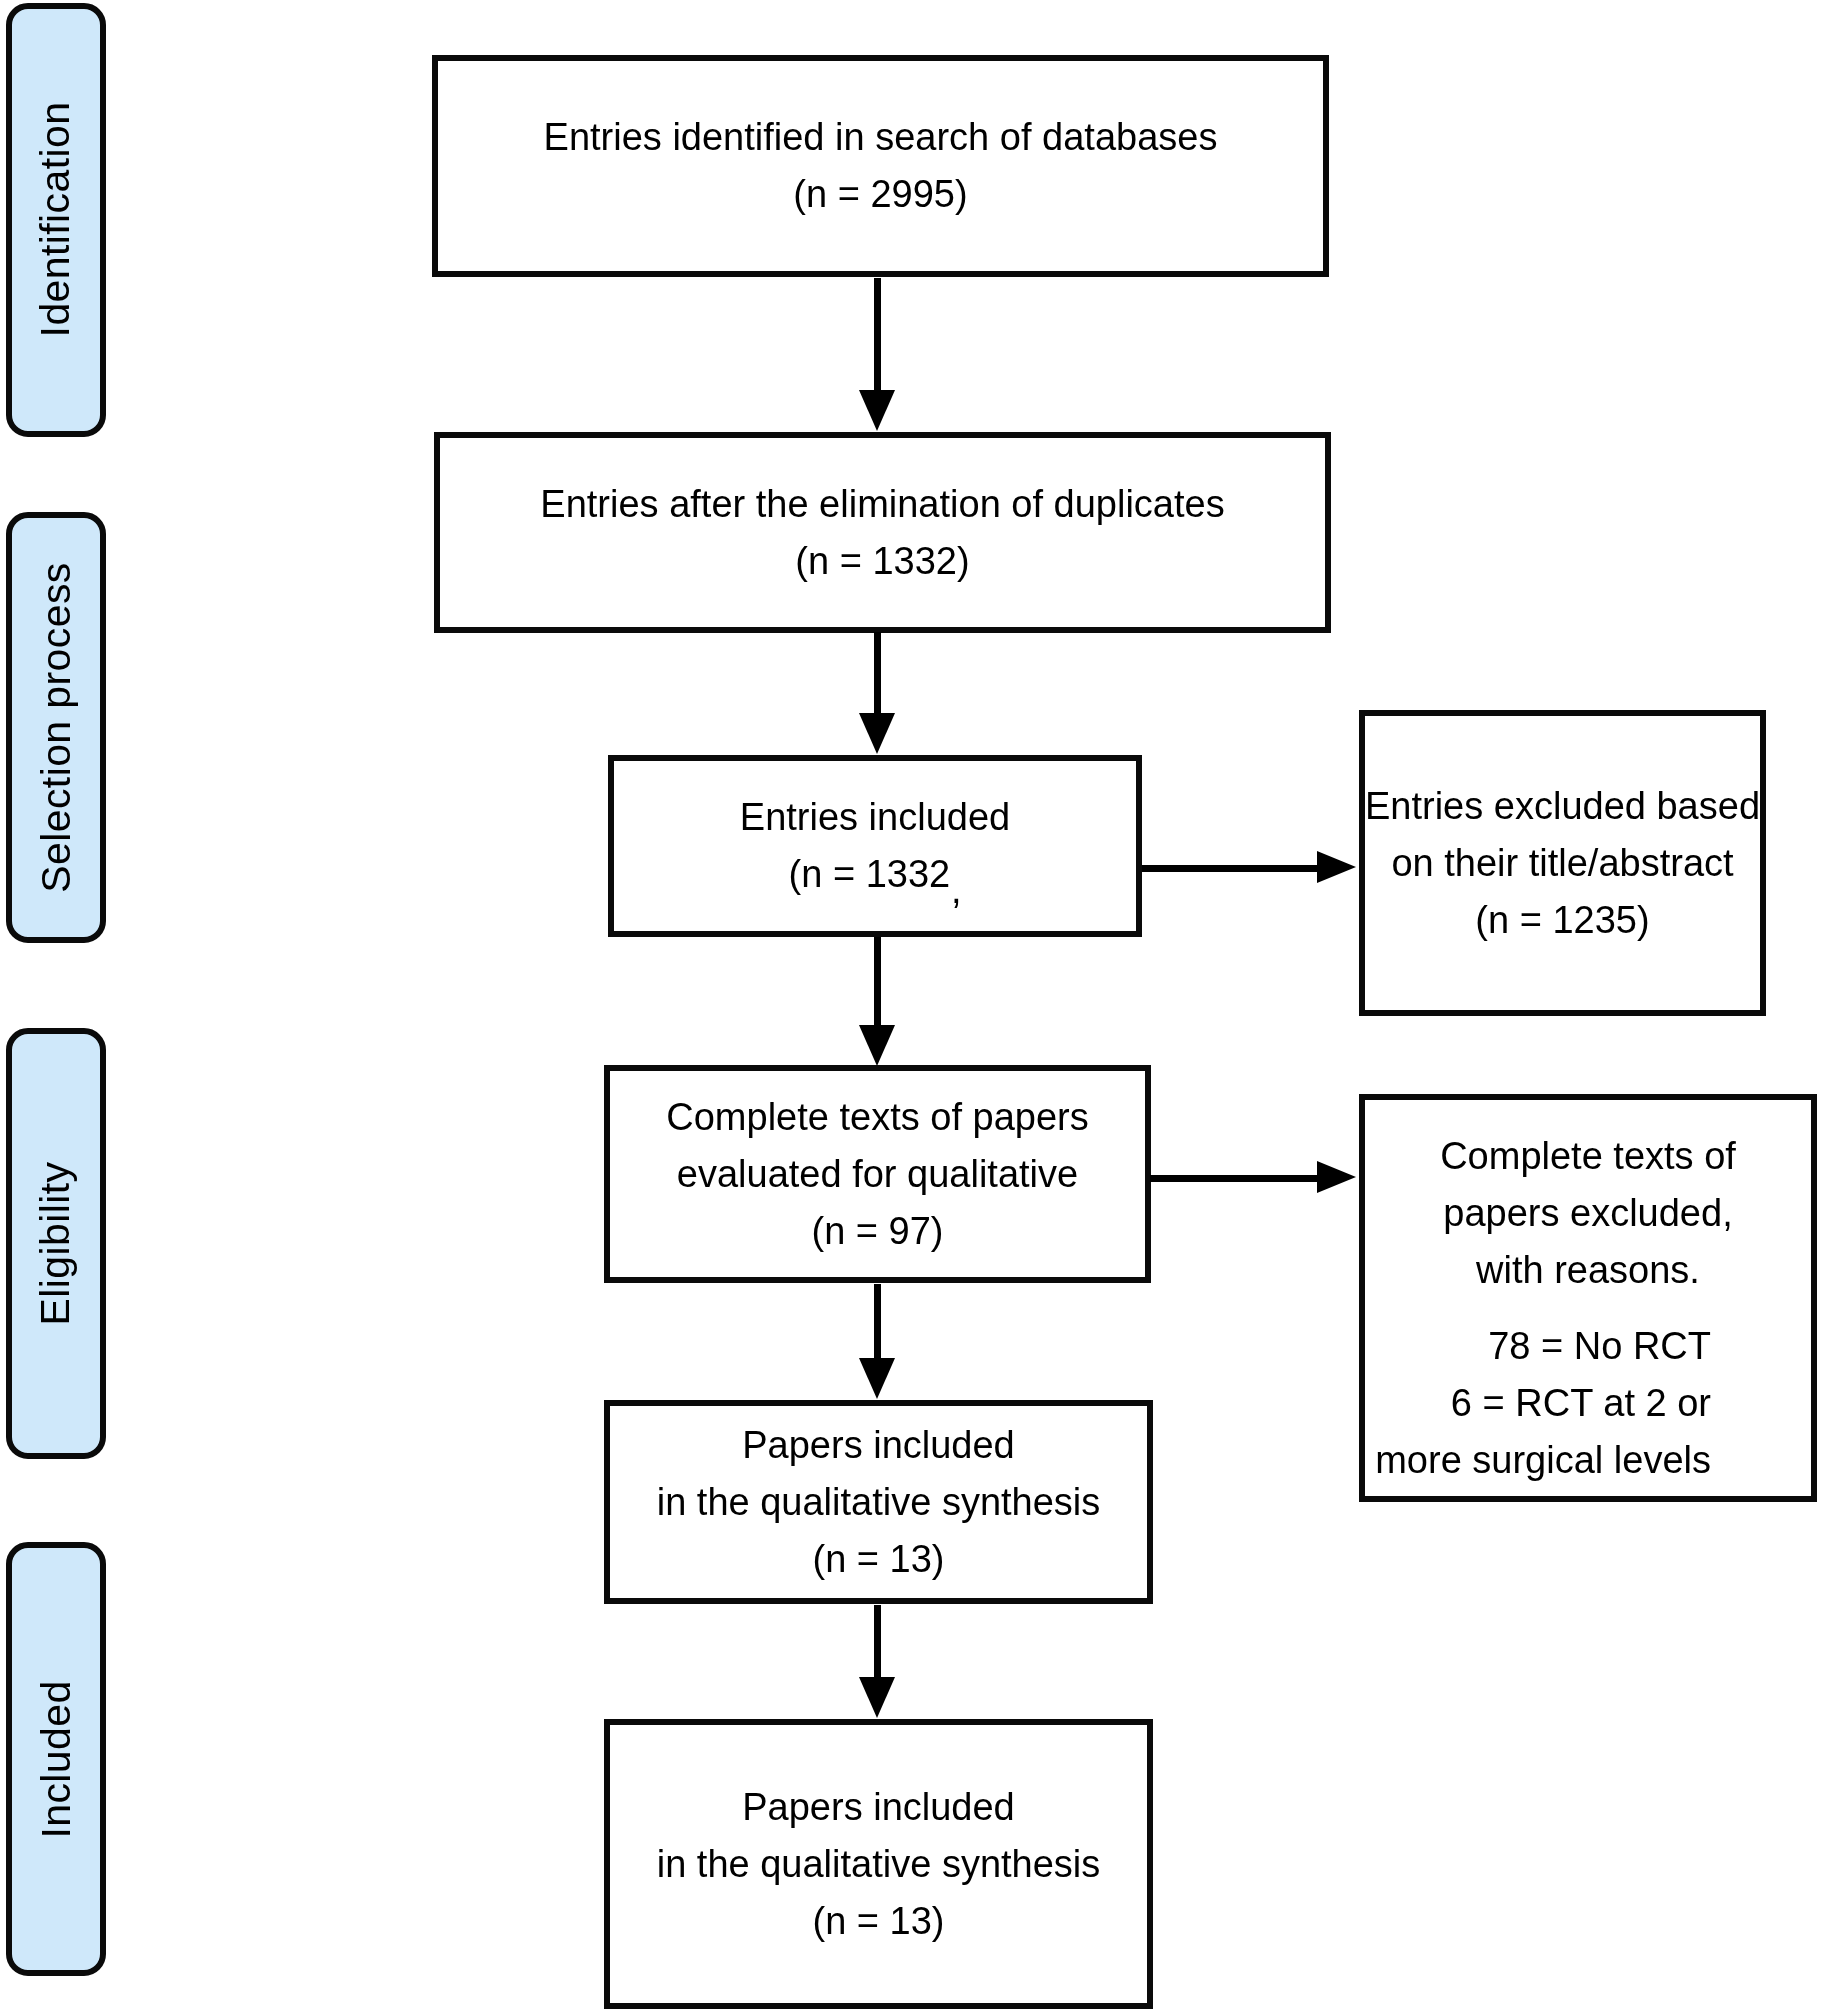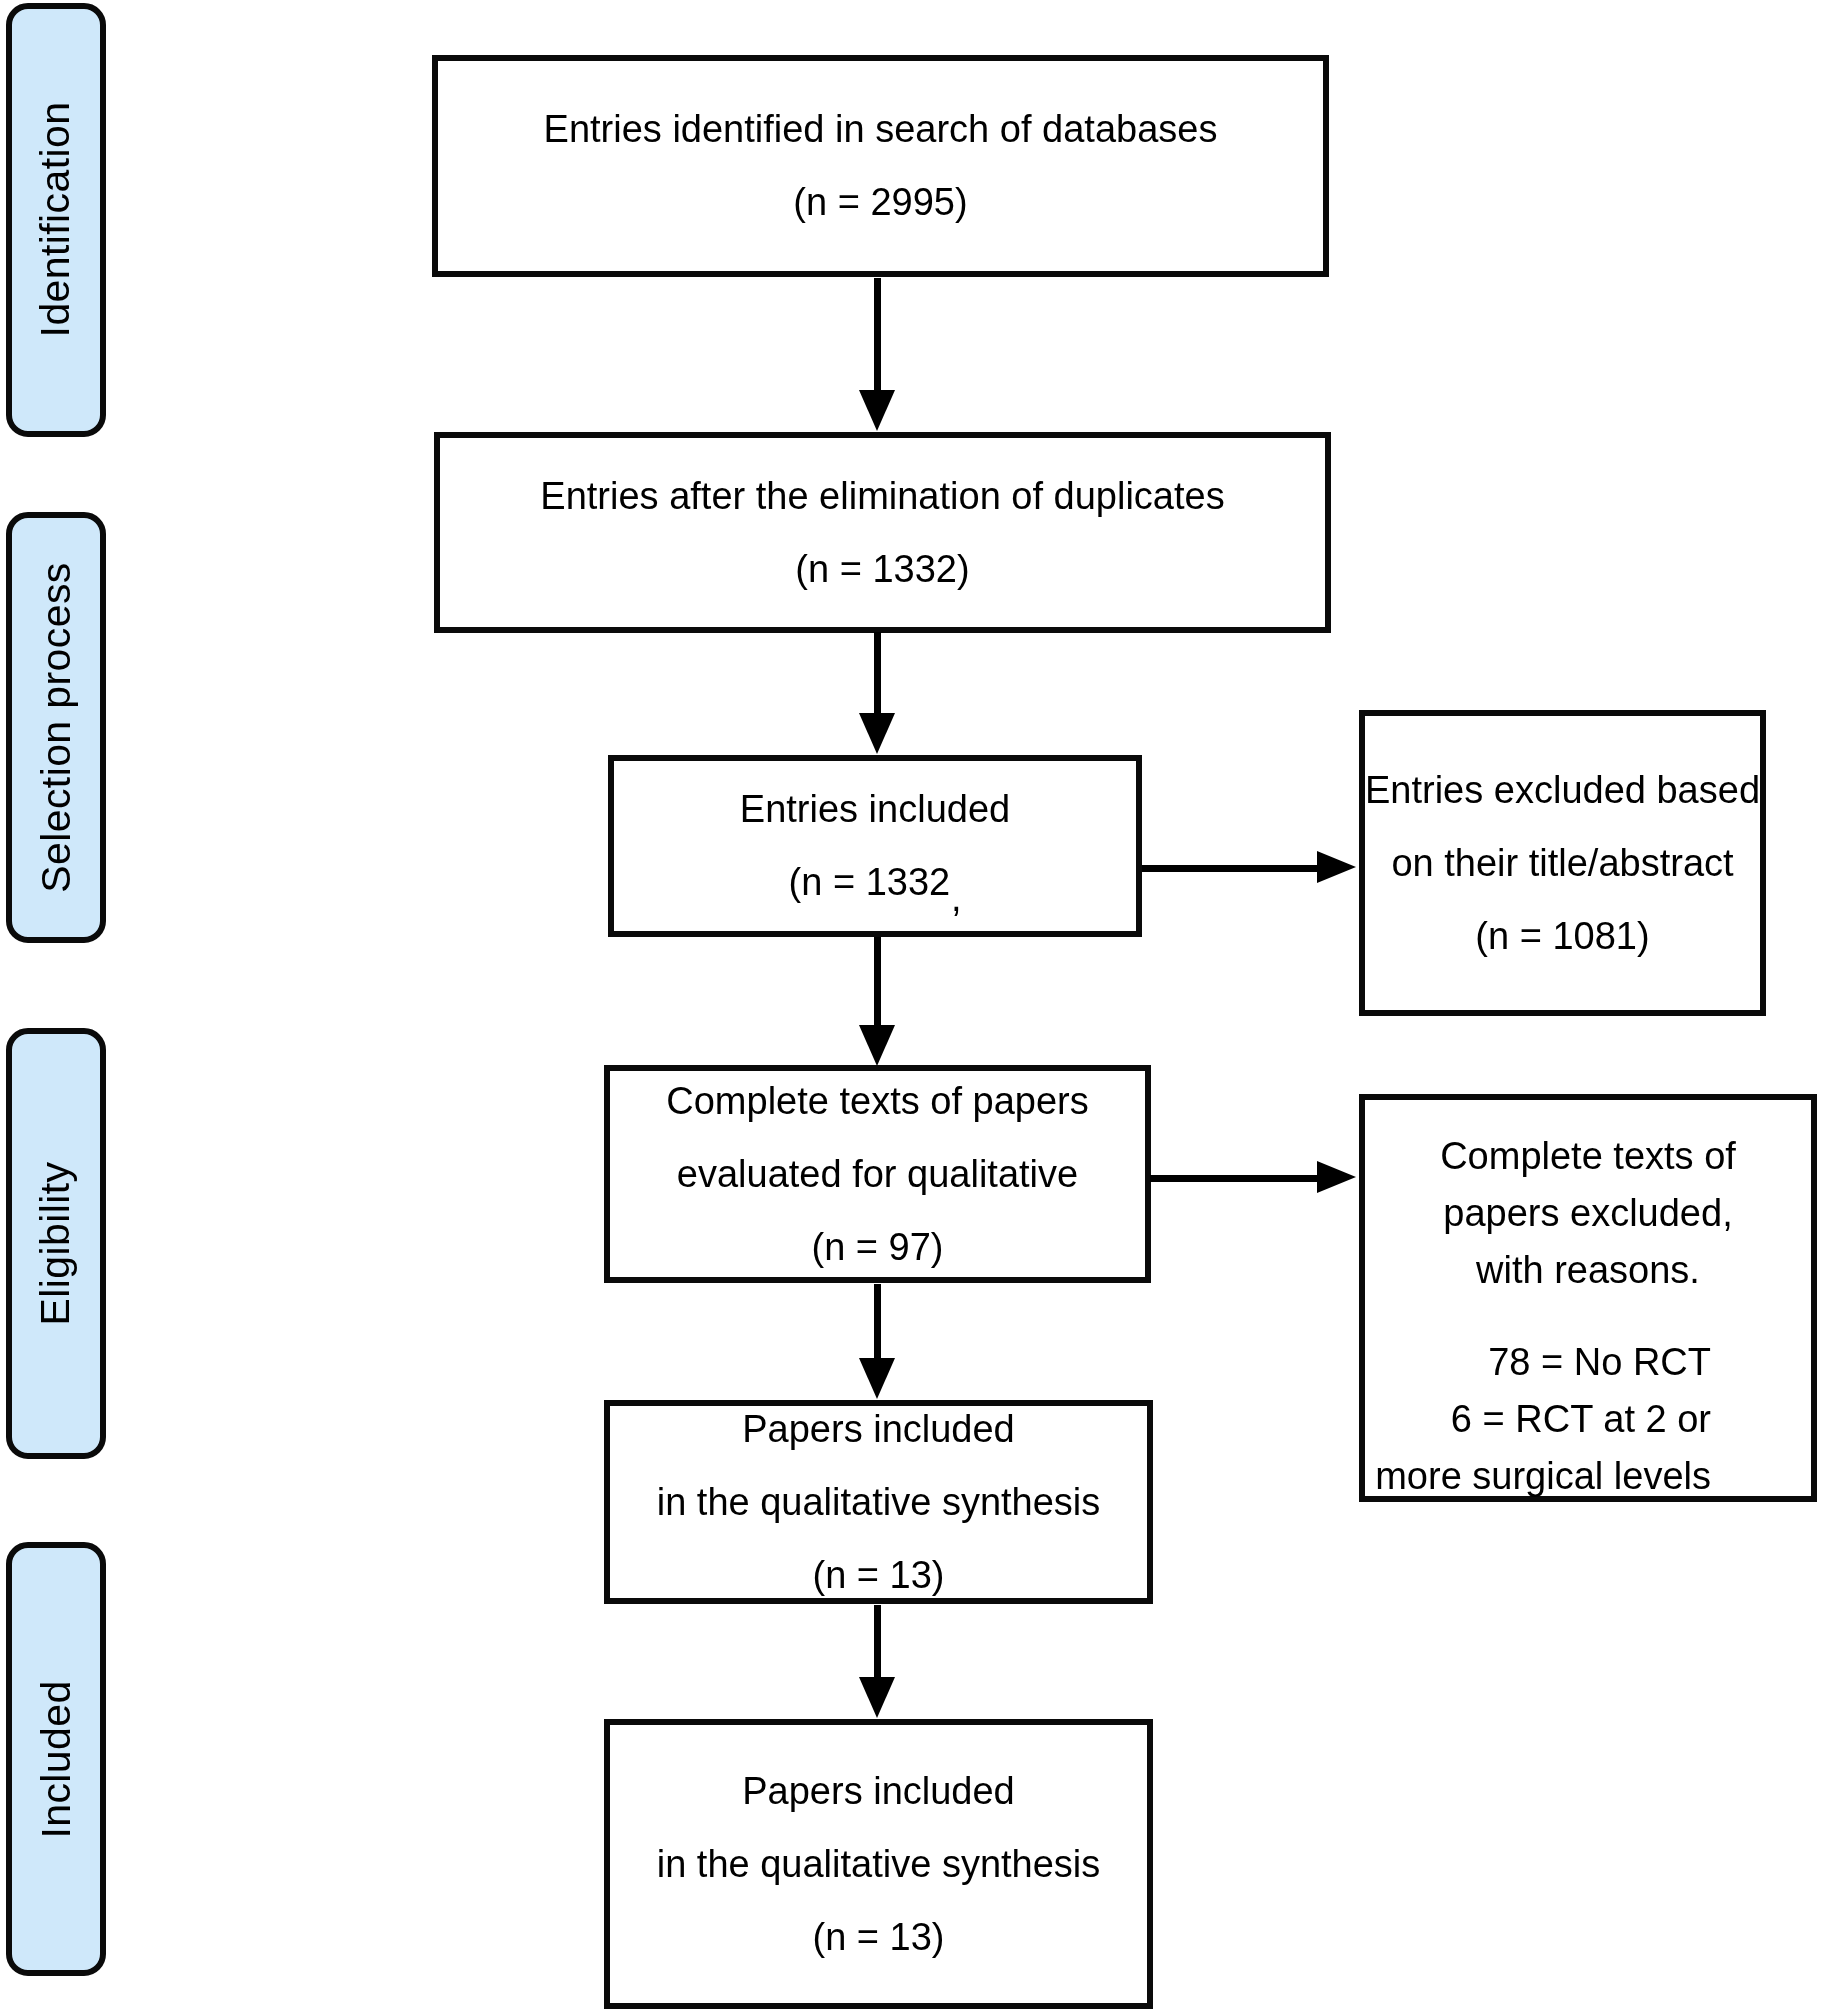--- a/index.html
+++ b/index.html
@@ -38,21 +38,20 @@
     position: absolute;
     background: #ffffff;
     border: 6.5px solid #0a0a0a;
     display: flex;
     flex-direction: column;
     align-items: center;
     justify-content: center;
     text-align: center;
     font-size: 38px;
     line-height: 57px;
-    gap: 16px;
   }
   .fbox span { white-space: nowrap; }
 
   .sidebox-inner {
     display: flex;
     flex-direction: column;
     align-items: center;
   }
   .reasons {
     align-self: flex-start;
@@ -131,21 +130,21 @@
 
   <div class="fbox" style="left:604px;top:1719px;width:549px;height:290px;">
     <span>Papers included</span>
     <span>in the qualitative synthesis</span>
     <span>(n = 13)</span>
   </div>
 
   <div class="fbox" style="left:1359px;top:710px;width:407px;height:306px;">
     <span>Entries excluded based</span>
     <span>on their title/abstract</span>
-    <span>(n = 1081)</span>
+    <span>(n = 1235)</span>
   </div>
 
   <div class="fbox" style="left:1359px;top:1094px;width:458px;height:408px;justify-content:flex-start;padding-top:28px;">
     <div class="sidebox-inner">
       <span>Complete texts of</span>
       <span>papers excluded,</span>
       <span>with reasons.</span>
     </div>
     <div class="reasons">
       <span>78 = No RCT</span>

